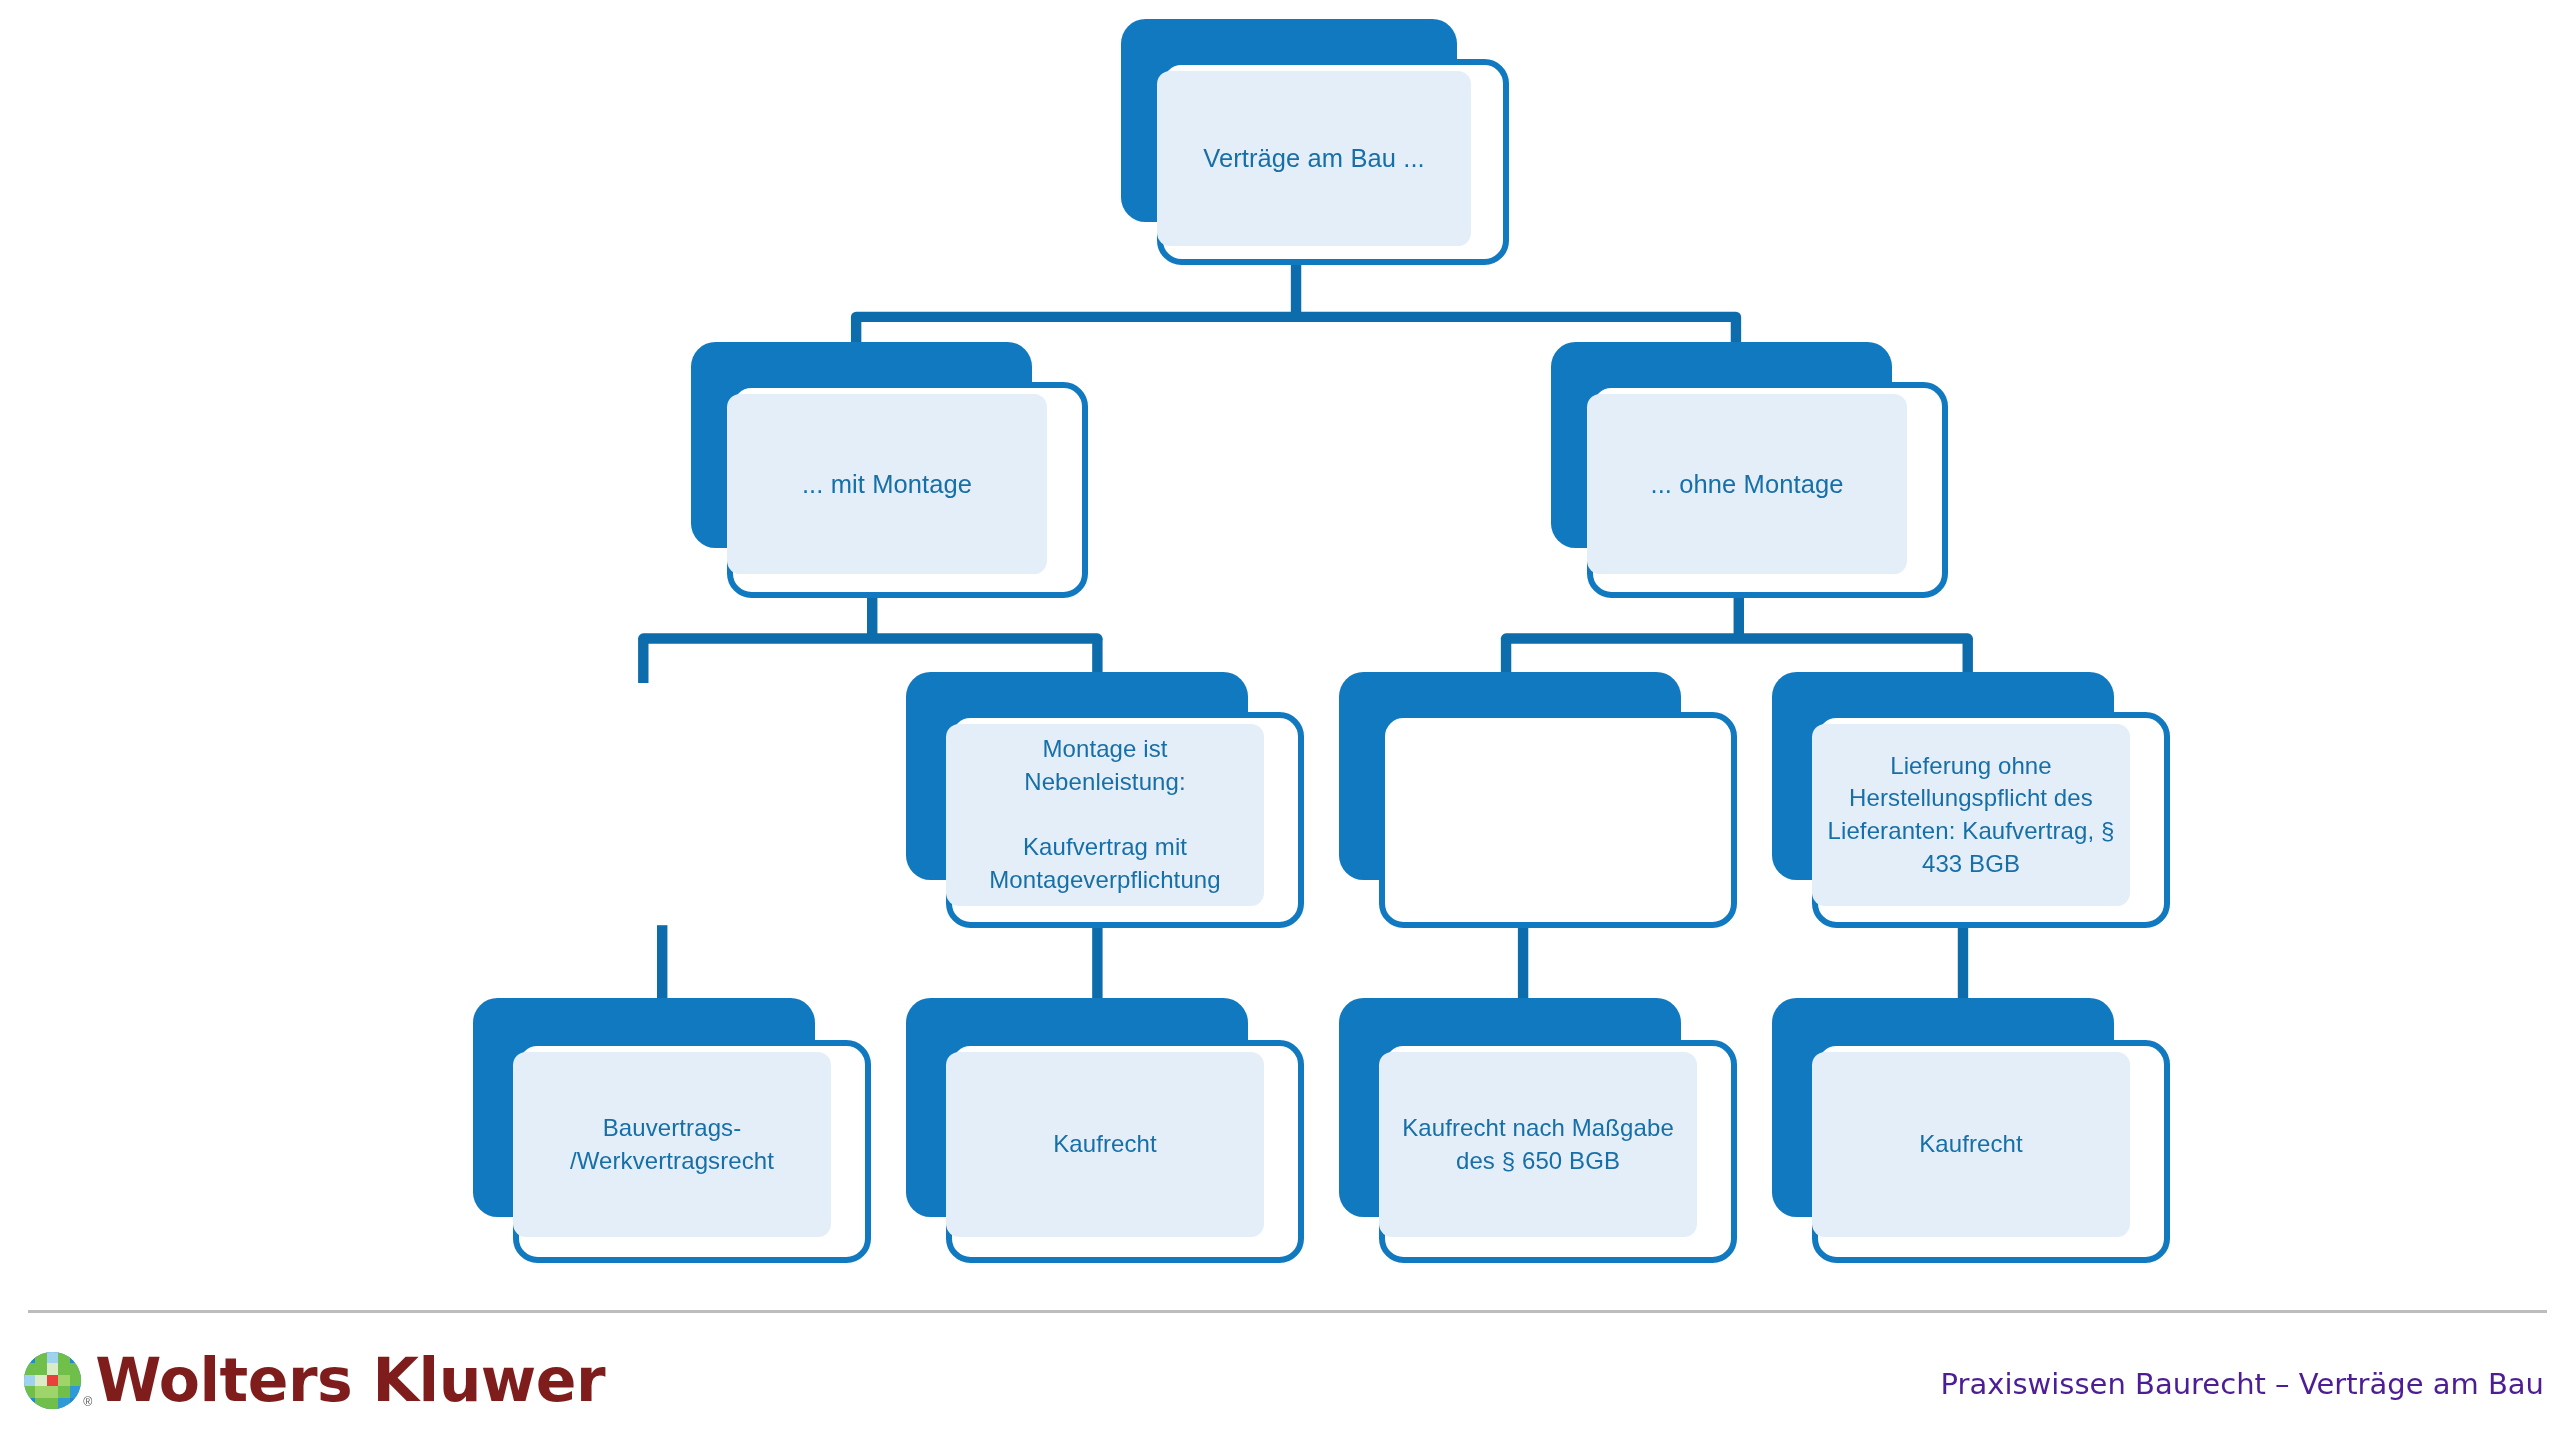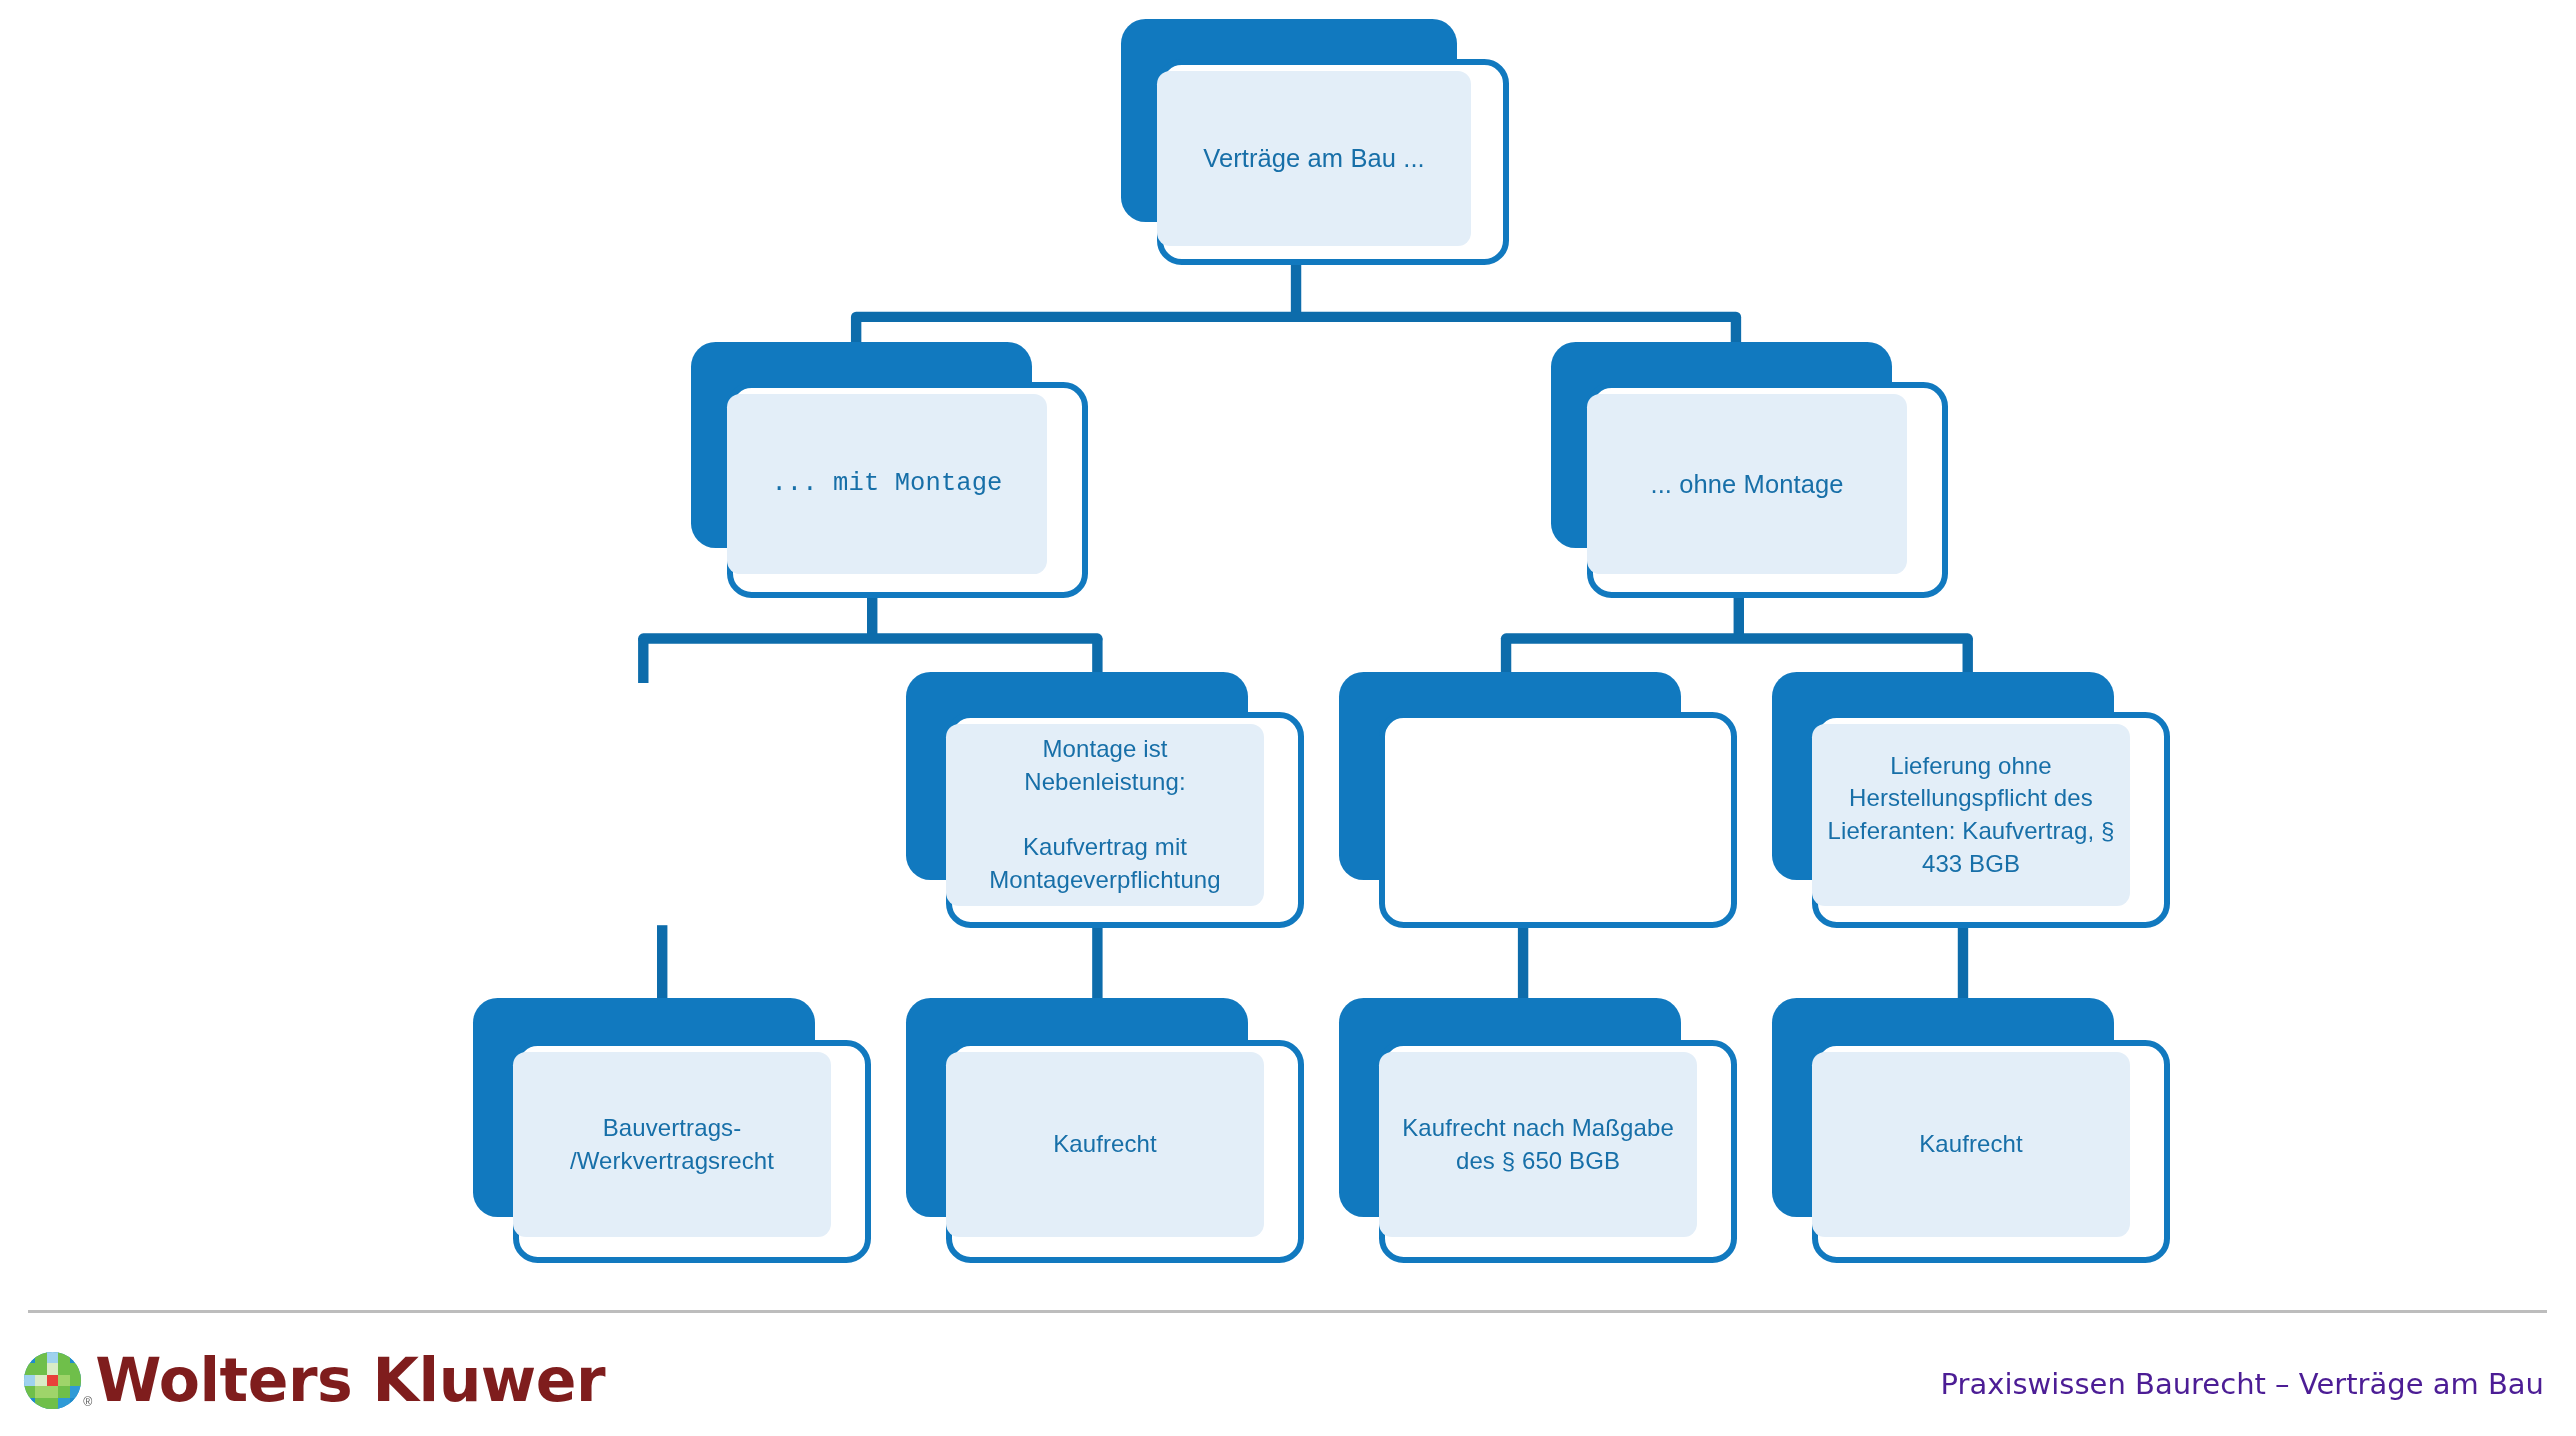--- a/index.html
+++ b/index.html
@@ -186,21 +186,21 @@
   </svg>
 
   <div class="node root" style="left:1121px; top:19px;">
     <div class="plate"></div>
     <div class="frame"></div>
     <div class="panel">
       <span class="label">Verträge am Bau ...</span>
     </div>
   </div>
 
-  <div class="node lvl2" style="left:691px; top:342px;font-family:Liberation Mono, monospace;">
+  <div class="node lvl2" style="left:691px; top:342px;">
     <div class="plate"></div>
     <div class="frame"></div>
     <div class="panel">
       <span class="label">... mit Montage</span>
     </div>
   </div>
 
   <div class="node lvl2" style="left:1551px; top:342px;">
     <div class="plate"></div>
     <div class="frame"></div>

